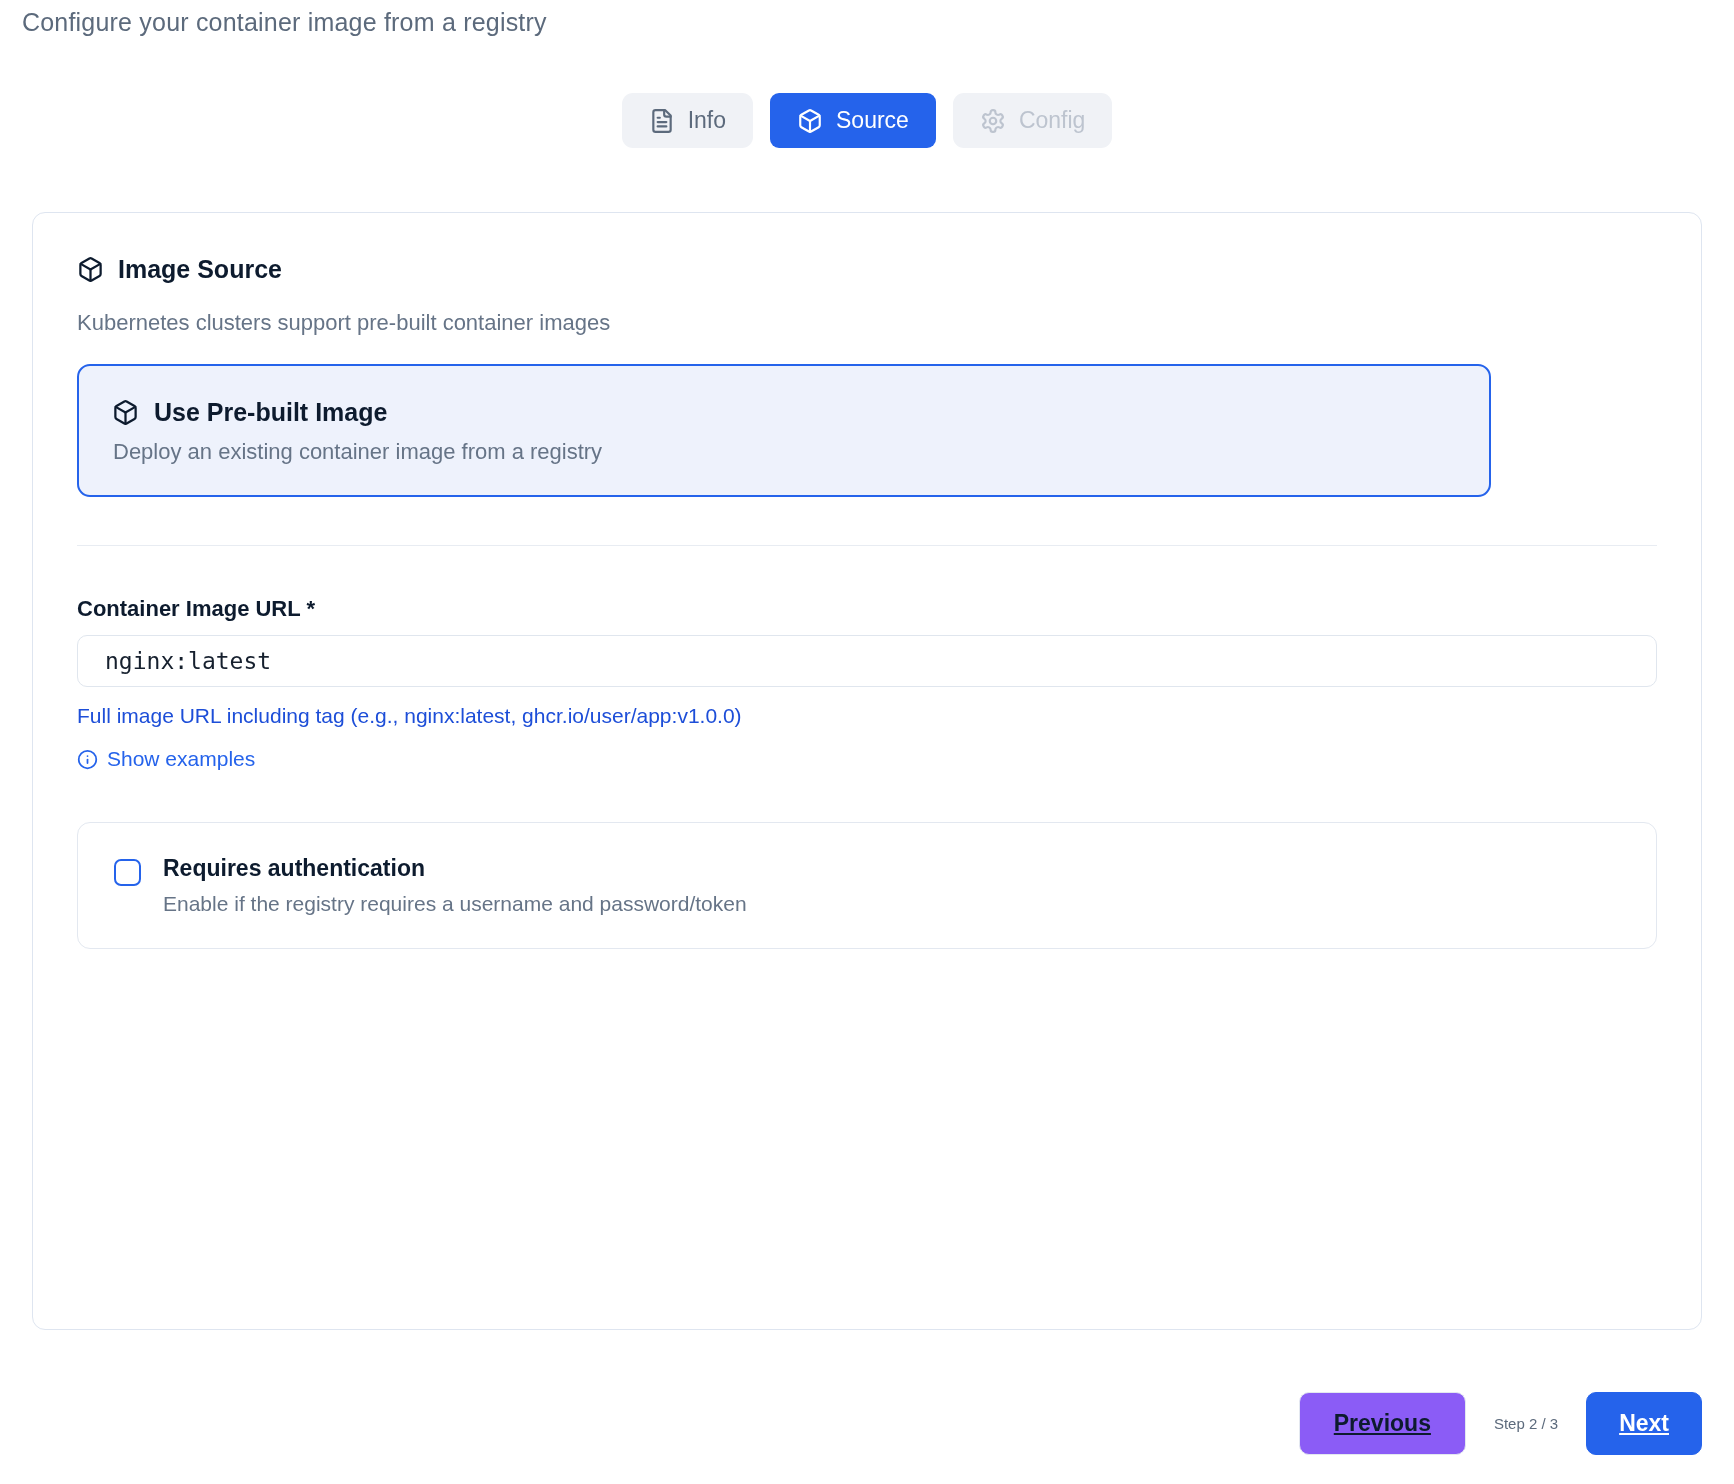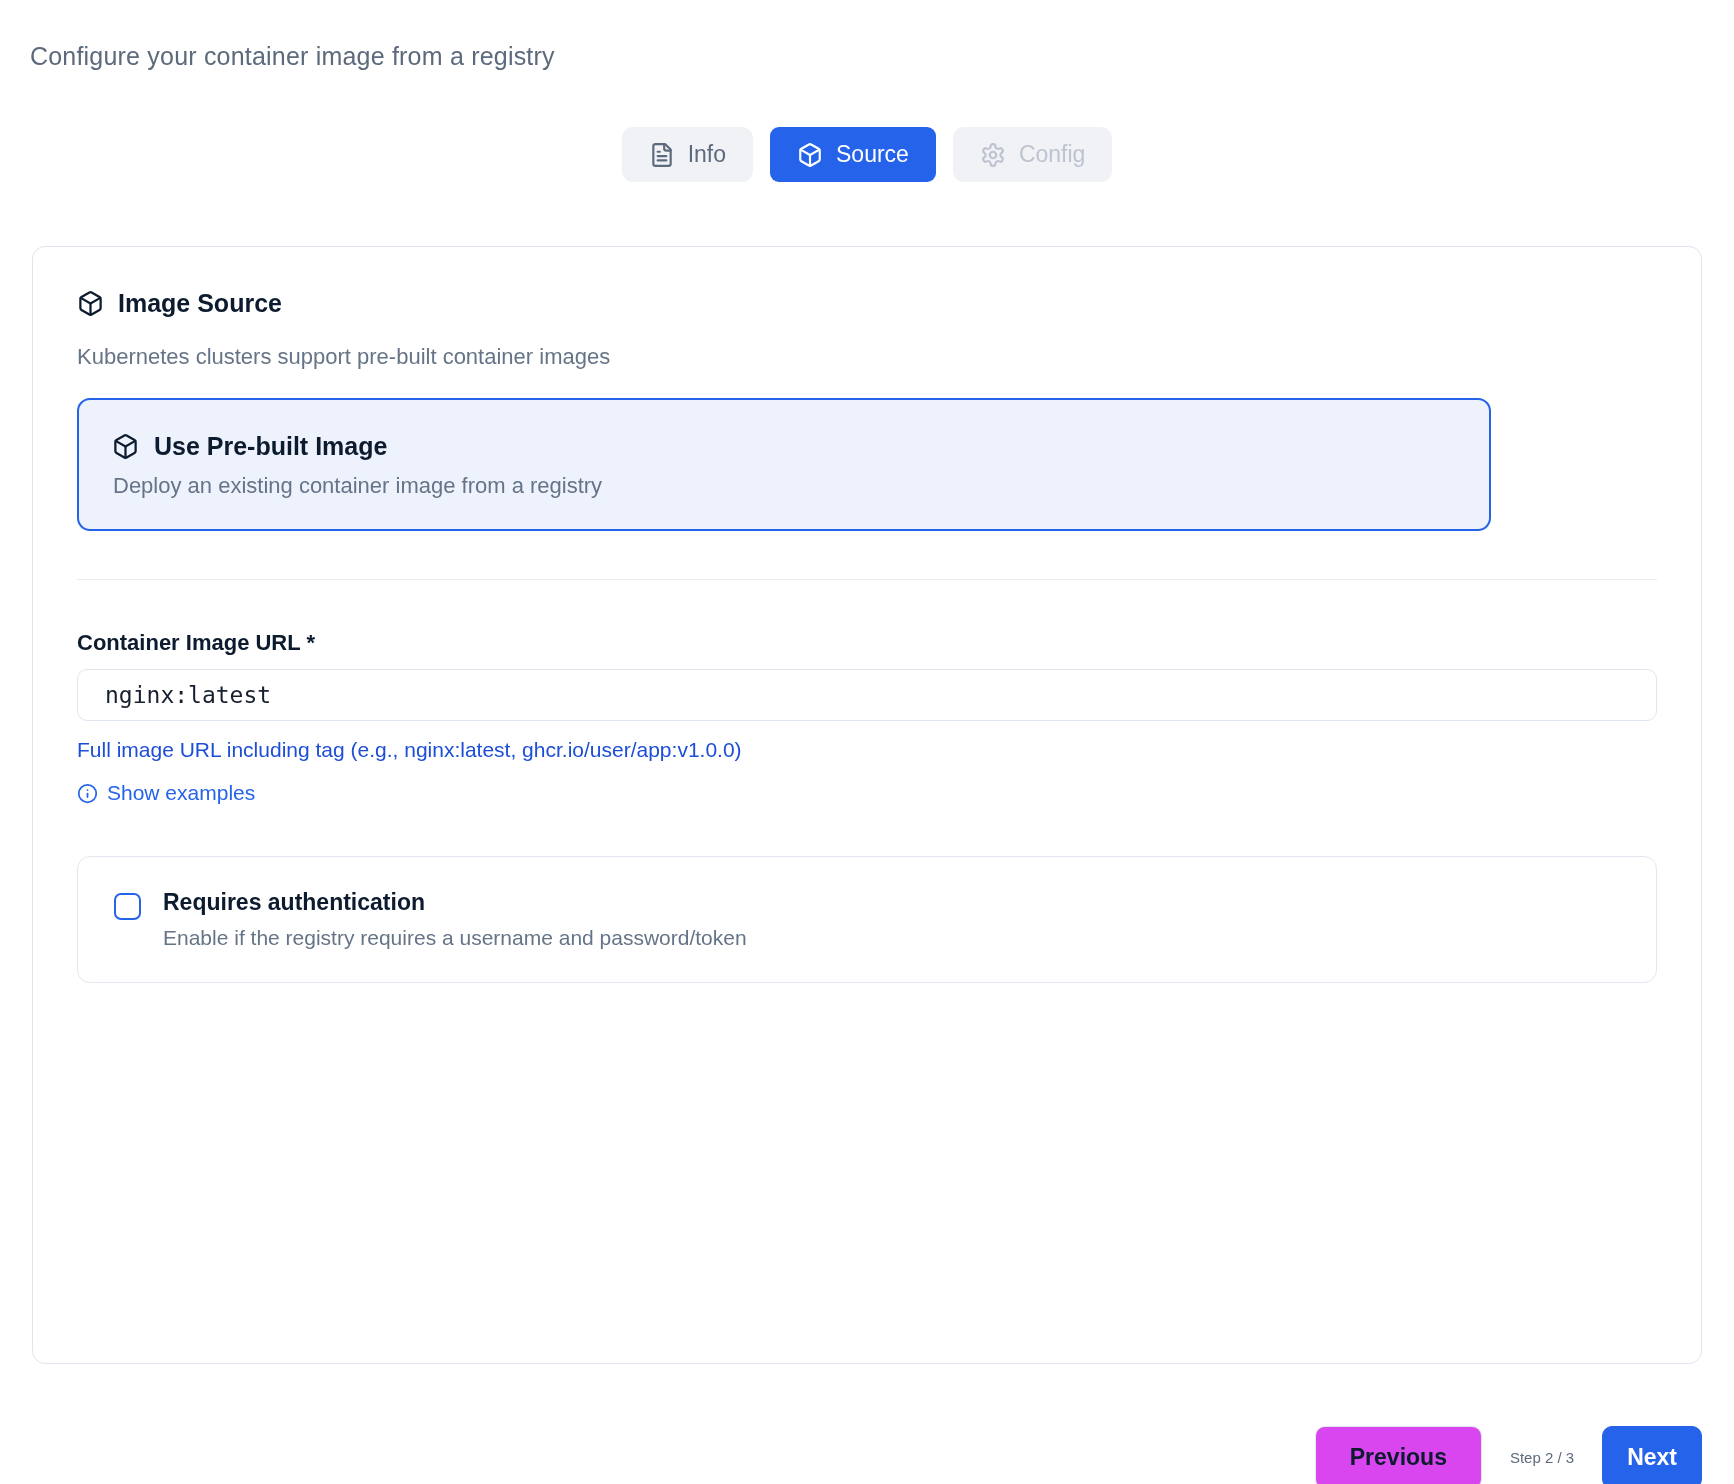--- a/index.html
+++ b/index.html
@@ -1,25 +1,24 @@
 <!DOCTYPE html>
 <html><head>
 <meta charset="utf-8">
 <style>
   * { box-sizing: border-box; margin: 0; padding: 0; }
   html, body { width: 1734px; height: 1484px; background: #ffffff; overflow: hidden; }
   body { font-family: "Liberation Sans", sans-serif; color: #0d1b2e; position: relative; }
 
   .page-title {
-    padding: 8px 0 0 30px;
+    padding: 8px 0 0 22px;
     font-size: 25px;
     font-weight: 500;
     color: #5c6a7c;
     letter-spacing: .2px;
-    margin-top: 34px;
   }
 
   
   .tab-row {
     margin-top: 56px;
     display: flex;
     justify-content: center;
     align-items: center;
     gap: 17px;
   }
@@ -188,29 +187,31 @@
   }
   .btn {
     font-family: "Liberation Sans", sans-serif;
     font-size: 23px;
     font-weight: 700;
     border-radius: 10px;
     padding: 17px 34px;
     cursor: pointer;
   }
   .btn-secondary {
-    background: #d946ef;
+    background: #8b5cf6;
     border: 1.5px solid #e3e8f0;
     color: #0d1b2e;
+    text-decoration: underline;
   }
   .btn-primary {
     background: #2563eb;
     border: 1.5px solid #2563eb;
     color: #ffffff;
-    padding: 17px 24px;
+    padding: 17px 32px;
+    text-decoration: underline;
   }
   .step-label {
     font-size: 15px;
     color: #5c6a7c;
   }
 </style>
 </head>
 <body>
 
 <div class="page-title">Configure your container image from a registry</div>

